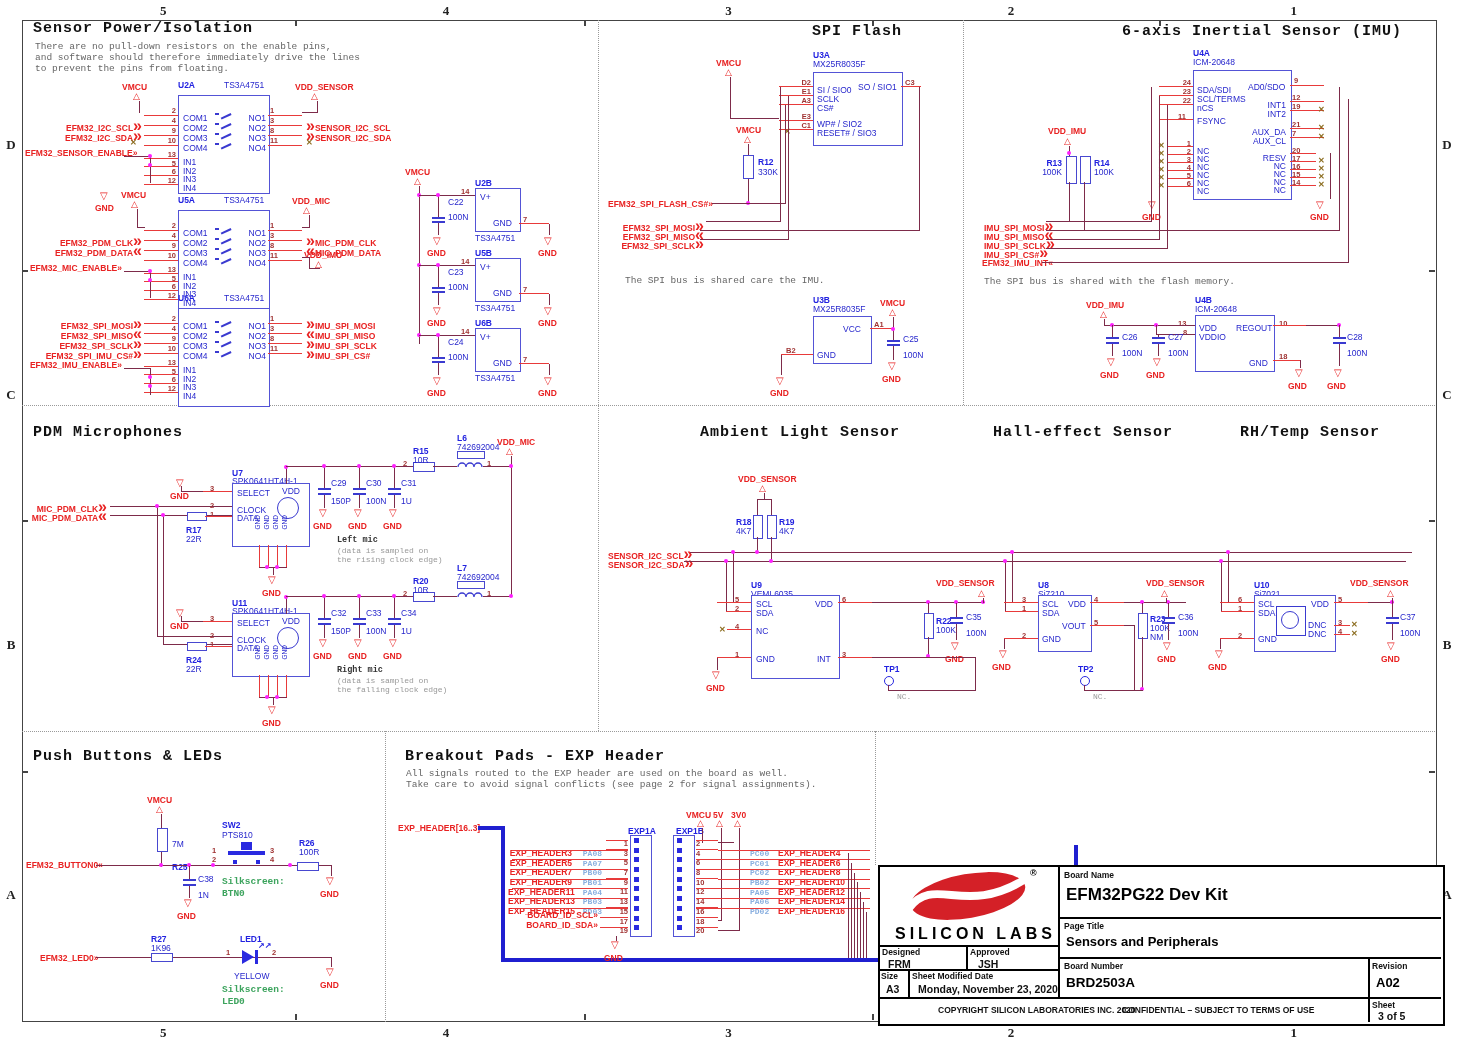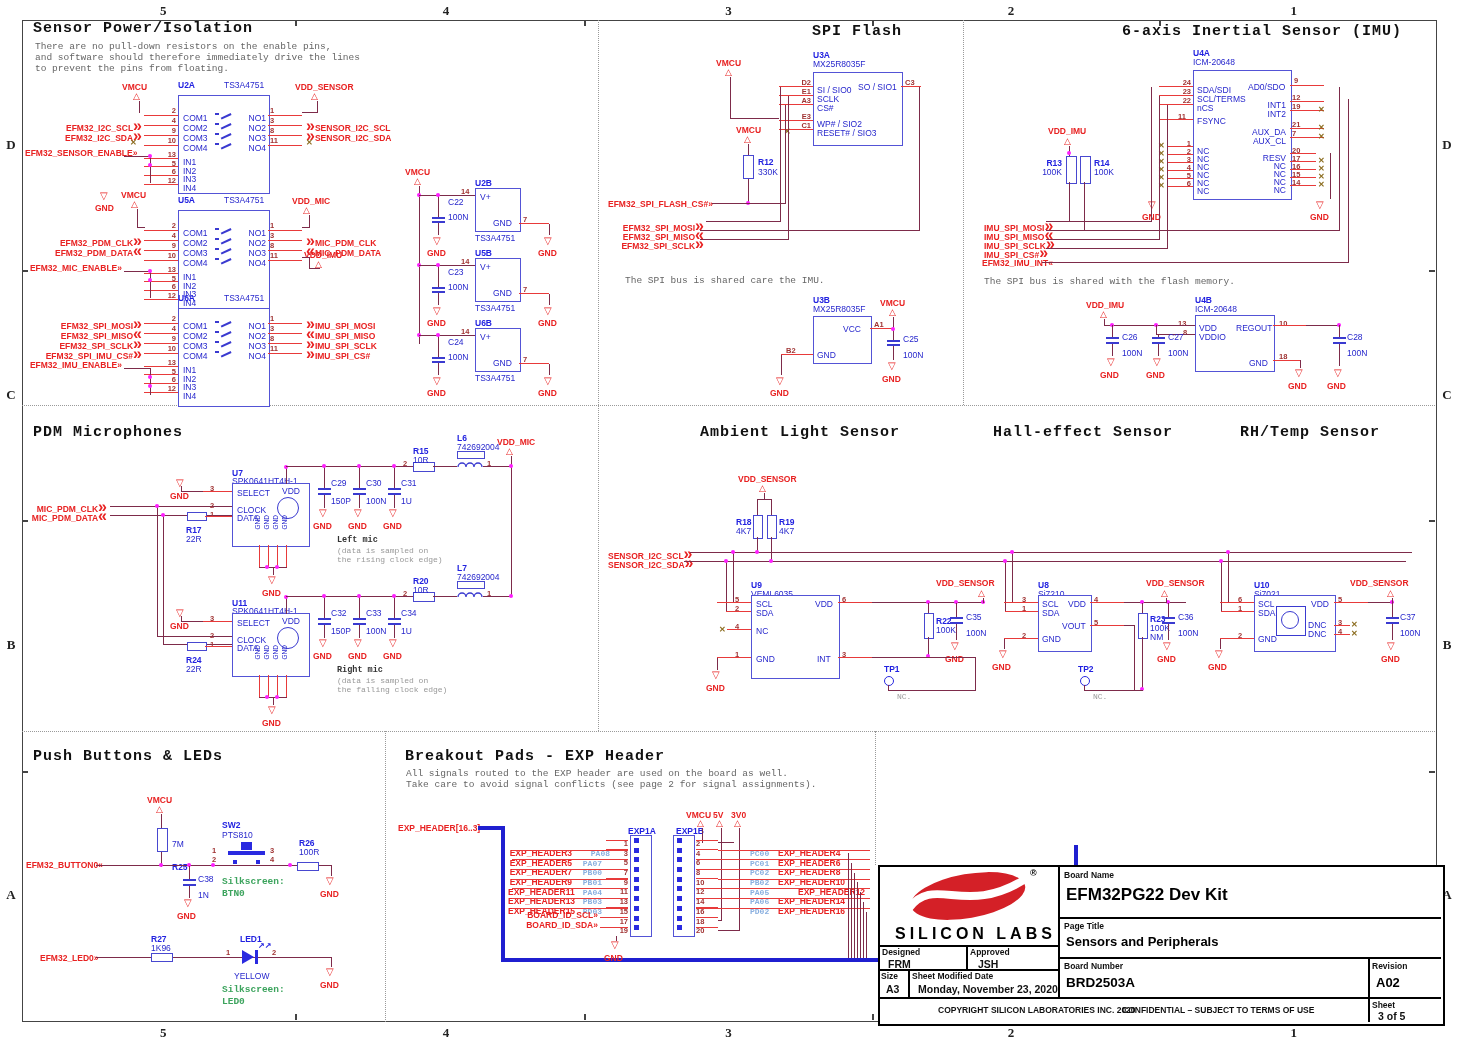--- a/index.html
+++ b/index.html
@@ -1349,34 +1349,34 @@
       <div class="hdrrow"><span class="pn">6</span><i class="stub"></i></div>
       <div class="hdrrow"><span class="pn">8</span><i class="stub"></i></div>
       <div class="hdrrow"><span class="pn">10</span><i class="stub"></i></div>
       <div class="hdrrow"><span class="pn">12</span><i class="stub"></i></div>
       <div class="hdrrow"><span class="pn">14</span><i class="stub"></i></div>
       <div class="hdrrow"><span class="pn">16</span><i class="stub"></i></div>
       <div class="hdrrow"><span class="pn">18</span><i class="stub"></i></div>
       <div class="hdrrow"><span class="pn">20</span><i class="stub"></i></div>
     </div>
   <div style="position:absolute;left:508px;top:842px;width:120px">
-      <div class="hdrrow"><span class="net" style="display:inline-block;width:64px;text-align:right">EXP_HEADER3</span><span class="gpio" style="display:inline-block;width:38px;text-align:right">PA08</span><i class="stub" style="left:4px"></i></div>
+      <div class="hdrrow"><span class="net" style="display:inline-block;width:64px;text-align:right">EXP_HEADER3</span><span class="gpio" style="display:inline-block;width:30px;text-align:right">PA08</span><i class="stub" style="left:4px"></i></div>
       <div class="hdrrow"><span class="net" style="display:inline-block;width:64px;text-align:right">EXP_HEADER5</span><span class="gpio" style="display:inline-block;width:30px;text-align:right">PA07</span><i class="stub" style="left:4px"></i></div>
       <div class="hdrrow"><span class="net" style="display:inline-block;width:64px;text-align:right">EXP_HEADER7</span><span class="gpio" style="display:inline-block;width:30px;text-align:right">PB00</span><i class="stub" style="left:4px"></i></div>
       <div class="hdrrow"><span class="net" style="display:inline-block;width:64px;text-align:right">EXP_HEADER9</span><span class="gpio" style="display:inline-block;width:30px;text-align:right">PB01</span><i class="stub" style="left:4px"></i></div>
       <div class="hdrrow"><span class="net" style="display:inline-block;width:64px;text-align:right">EXP_HEADER11</span><span class="gpio" style="display:inline-block;width:30px;text-align:right">PA04</span><i class="stub" style="left:4px"></i></div>
       <div class="hdrrow"><span class="net" style="display:inline-block;width:64px;text-align:right">EXP_HEADER13</span><span class="gpio" style="display:inline-block;width:30px;text-align:right">PB03</span><i class="stub" style="left:4px"></i></div>
       <div class="hdrrow"><span class="net" style="display:inline-block;width:64px;text-align:right">EXP_HEADER15</span><span class="gpio" style="display:inline-block;width:30px;text-align:right">PD03</span><i class="stub" style="left:4px"></i></div>
     </div>
   <div style="position:absolute;left:750px;top:842px;width:152px">
       <div class="hdrrow"><span class="gpio" style="display:inline-block;width:28px">PC00</span><span class="net">EXP_HEADER4</span><i class="stub" style="left:-32px;width:152px"></i></div>
       <div class="hdrrow"><span class="gpio" style="display:inline-block;width:28px">PC01</span><span class="net">EXP_HEADER6</span><i class="stub" style="left:-32px;width:152px"></i></div>
       <div class="hdrrow"><span class="gpio" style="display:inline-block;width:28px">PC02</span><span class="net">EXP_HEADER8</span><i class="stub" style="left:-32px;width:152px"></i></div>
       <div class="hdrrow"><span class="gpio" style="display:inline-block;width:28px">PB02</span><span class="net">EXP_HEADER10</span><i class="stub" style="left:-32px;width:152px"></i></div>
-      <div class="hdrrow"><span class="gpio" style="display:inline-block;width:48px">PA05</span><span class="net">EXP_HEADER12</span><i class="stub" style="left:-32px;width:152px"></i></div>
+      <div class="hdrrow"><span class="gpio" style="display:inline-block;width:28px">PA05</span><span class="net">EXP_HEADER12</span><i class="stub" style="left:-32px;width:152px"></i></div>
       <div class="hdrrow"><span class="gpio" style="display:inline-block;width:28px">PA06</span><span class="net">EXP_HEADER14</span><i class="stub" style="left:-32px;width:152px"></i></div>
       <div class="hdrrow"><span class="gpio" style="display:inline-block;width:28px">PD02</span><span class="net">EXP_HEADER16</span><i class="stub" style="left:-32px;width:152px"></i></div>
     </div>
   <div class="w" style="left:848px;top:853px;width:1.2px;height:105px"></div>
     <div class="w" style="left:851px;top:863px;width:1.2px;height:95px"></div>
     <div class="w" style="left:854px;top:873px;width:1.2px;height:85px"></div>
     <div class="w" style="left:857px;top:882px;width:1.2px;height:76px"></div>
     <div class="w" style="left:860px;top:892px;width:1.2px;height:66px"></div>
     <div class="w" style="left:863px;top:902px;width:1.2px;height:56px"></div>
     <div class="w" style="left:866px;top:912px;width:1.2px;height:46px"></div>

